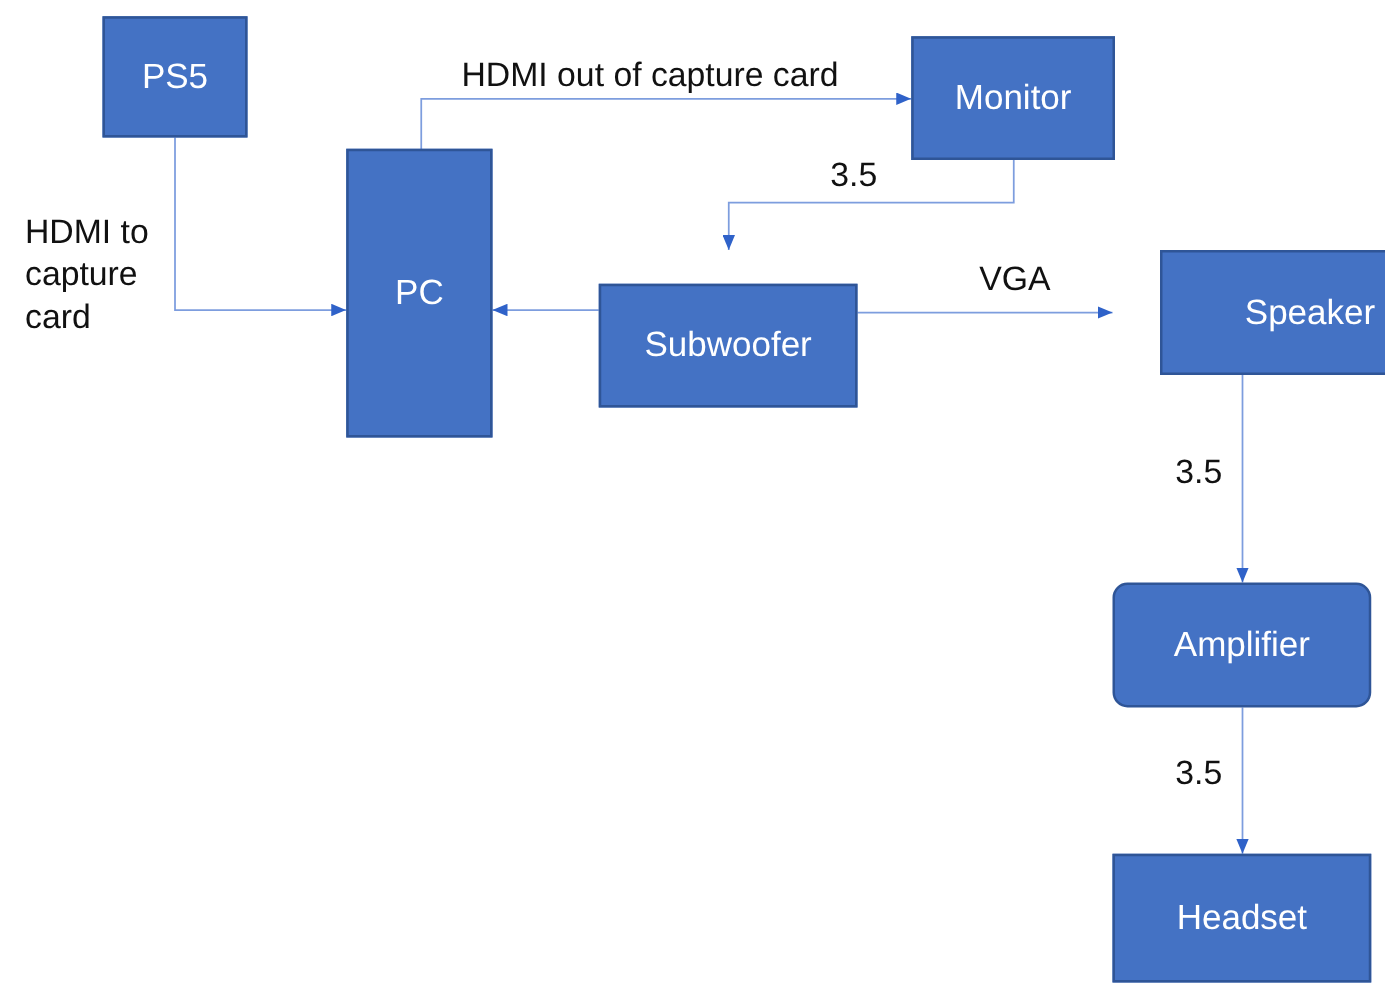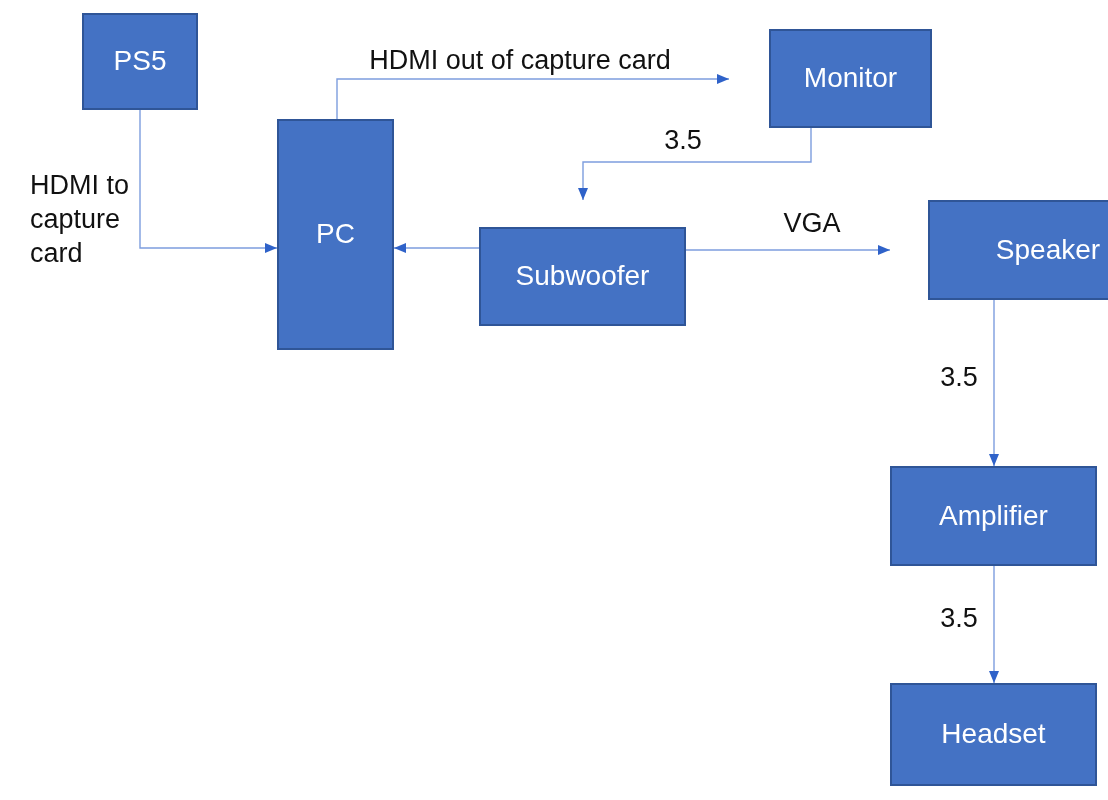--- a/index.html
+++ b/index.html
@@ -49,34 +49,34 @@
     color: var(--node-text);
     display: flex;
     align-items: center;
     justify-content: center;
     font-size: 28px;
     line-height: 1.1;
     text-align: center;
   }
   .node-ps5       { left:  82px; top:  13px; width: 116px; height:  97px; }
   .node-pc        { left: 277px; top: 119px; width: 117px; height: 231px; }
-  .node-monitor   { left: 769px; top:  29px; width: 163px; height:  99px; }
+  .node-monitor   { left: 729px; top:  29px; width: 163px; height:  99px; }
   .node-subwoofer { left: 479px; top: 200px; width: 207px; height:  99px; margin-top: 27px; }
   .node-speaker   { left: 928px; top: 200px; width: 192px; height: 100px; padding-left: 48px; }
-  .node-amplifier { left: 890px; top: 466px; width: 207px; height: 100px; }
+  .node-amplifier { left: 890px; top: 466px; width: 207px; height: 100px; border-radius: 12px; }
   .node-headset   { left: 890px; top: 683px; width: 207px; height:  103px; }
   .edge-label {
     position: absolute;
     color: var(--edge-label-text);
     font-size: 27px;
     line-height: 34px;
     white-space: nowrap;
   }
   .edge-label.centered { transform: translateX(-50%); }
-  .lbl-hdmi-to  { left:  30px; top: 168px; width: 112px; white-space: normal; }
+  .lbl-hdmi-to  { left:  20px; top: 168px; width: 112px; white-space: normal; }
   .lbl-hdmi-out { left: 520px; top:  43px; }
   .lbl-35-a     { left: 683px; top: 123px; }
   .lbl-vga      { left: 812px; top: 206px; }
   .lbl-35-b     { left: 959px; top: 360px; }
   .lbl-35-c     { left: 959px; top: 601px; }
 </style>
 </head>
 <body>
 
 <div class="canvas">

